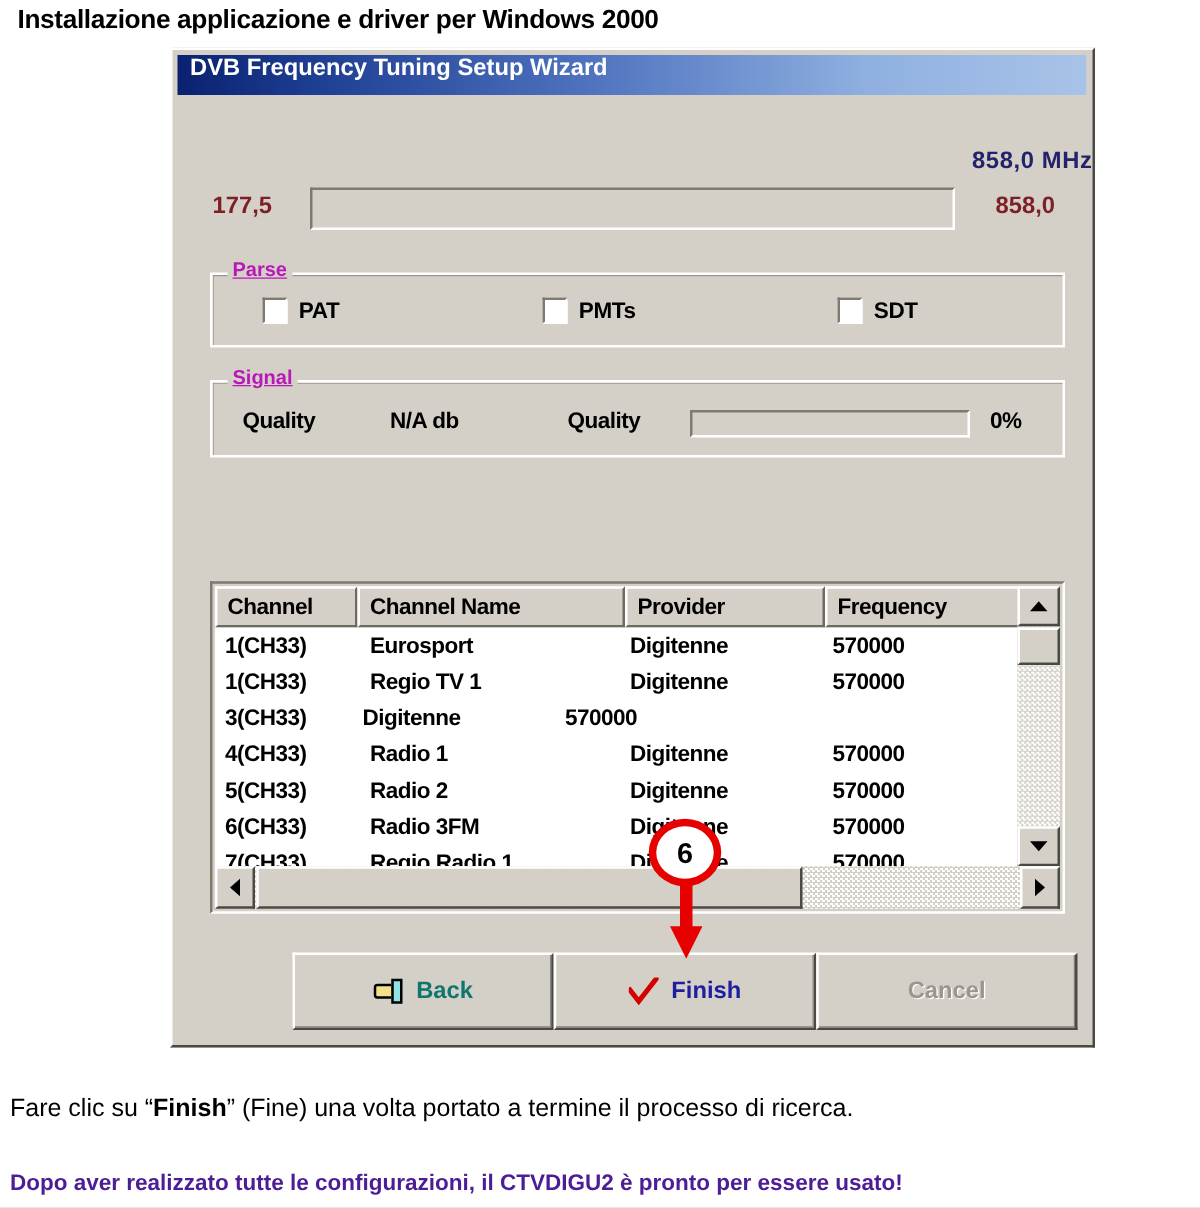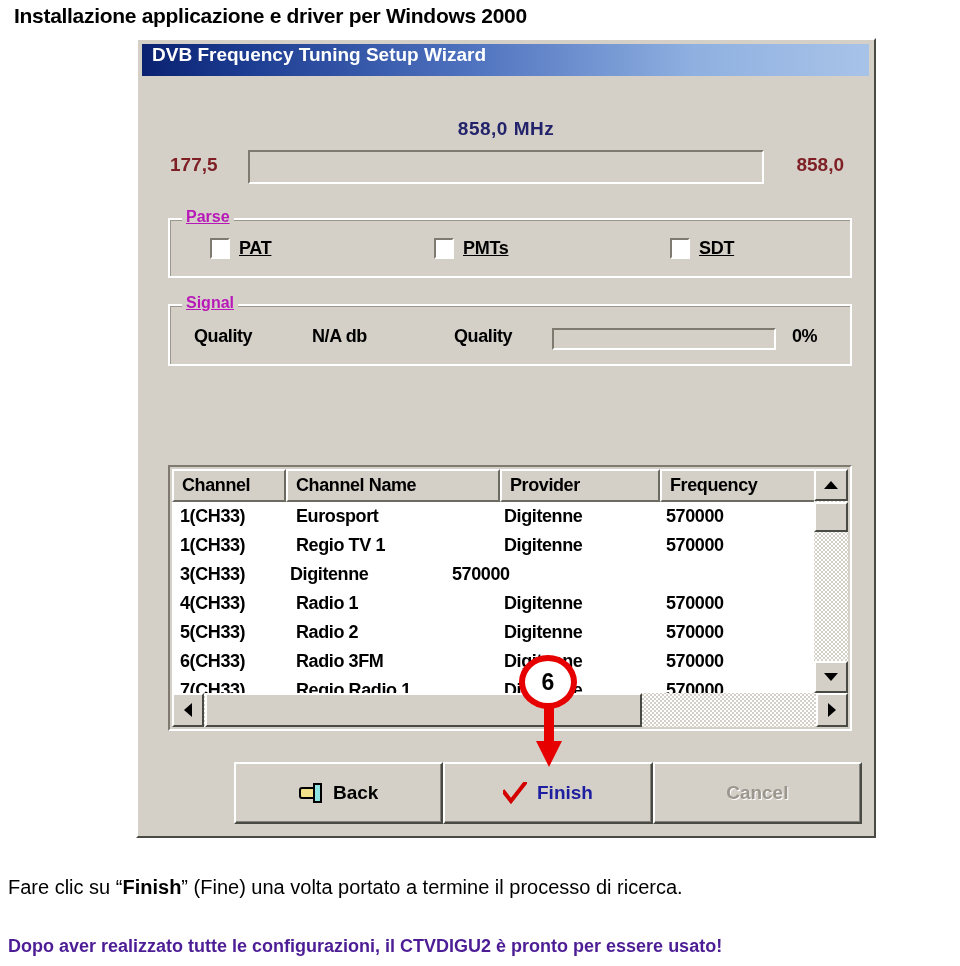--- a/index.html
+++ b/index.html
@@ -37,21 +37,21 @@
     font-size:19px;font-weight:bold;
     display:flex;
     padding-left:10px;
     box-sizing:border-box;
     letter-spacing:0px;
   }
 
   
   .freq-mhz{
     position:absolute;left:0;right:0;top:78px;
-    text-align:center;
+    text-align:right;
     color:#23236b;
     font-size:19px;font-weight:bold;
     letter-spacing:0.5px;
   }
   .freq-row{
     position:absolute;left:18px;right:18px;top:110px;height:38px;
   }
   .freq-min,.freq-max{
     position:absolute;top:4px;
     color:#7d1f24;font-size:19px;font-weight:bold;
@@ -86,21 +86,21 @@
     color:#b818b8;
     font-size:16px;font-weight:bold;text-decoration:underline;
   }
   #parse-group{top:178px;height:60px;}
   #signal-group{top:264px;height:62px;}
 
   .chk-row{
     position:absolute;left:0;right:0;top:18px;height:30px;
   }
   .chk-item{
-    position:absolute;display:flex;align-items:center;gap:9px;text-decoration:underline;
+    position:absolute;display:flex;align-items:center;gap:9px;
   }
   .chk-box{
     width:20px;height:21px;
     background:#ffffff;
     border-top:2px solid #7e7a70;
     border-left:2px solid #7e7a70;
     border-right:2px solid #ffffff;
     border-bottom:2px solid #ffffff;
     box-sizing:border-box;
   }
@@ -256,21 +256,21 @@
   }
 
   
   .btn-bar{
     position:absolute;left:96px;right:12px;bottom:12px;height:62px;
     display:flex;
   }
   .wiz-btn{
     flex:1;height:62px;
   }
-  #back-button{color:#000000;}
+  #back-button{color:#0f766e;}
   #finish-button{color:#1e1ea0;}
   #cancel-button{color:#9a968e;text-shadow:1px 1px 0 #ffffff;}
 
   .ico-back{
     width:24px;height:20px;position:relative;flex:none;
   }
   .ico-back .hand{
     position:absolute;left:0;top:4px;width:16px;height:12px;
     background:#f2e08a;border:2px solid #000;box-sizing:border-box;
     border-radius:3px 0 0 3px;

